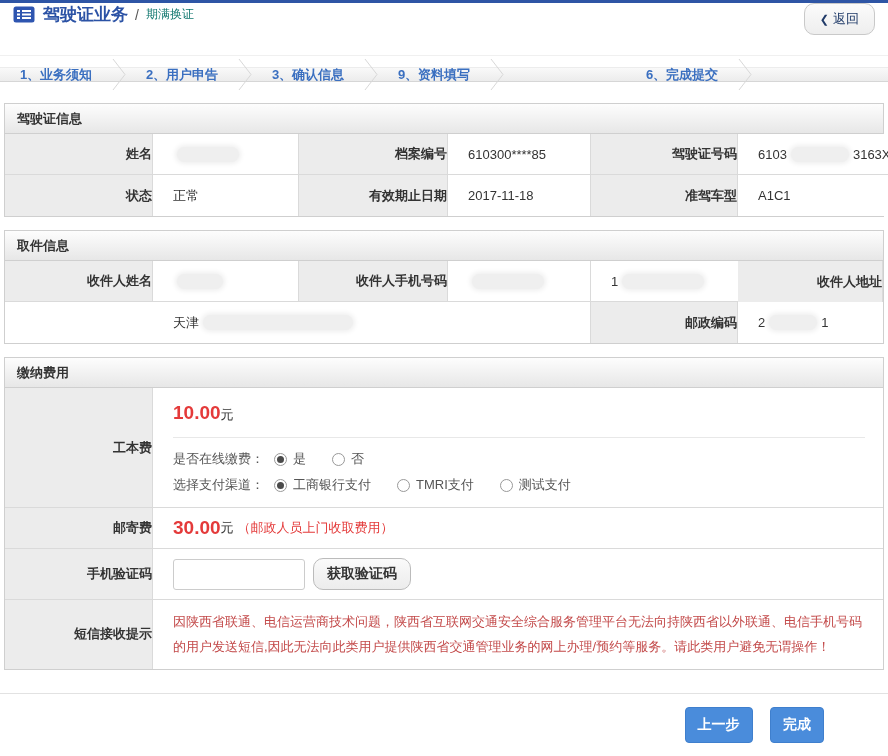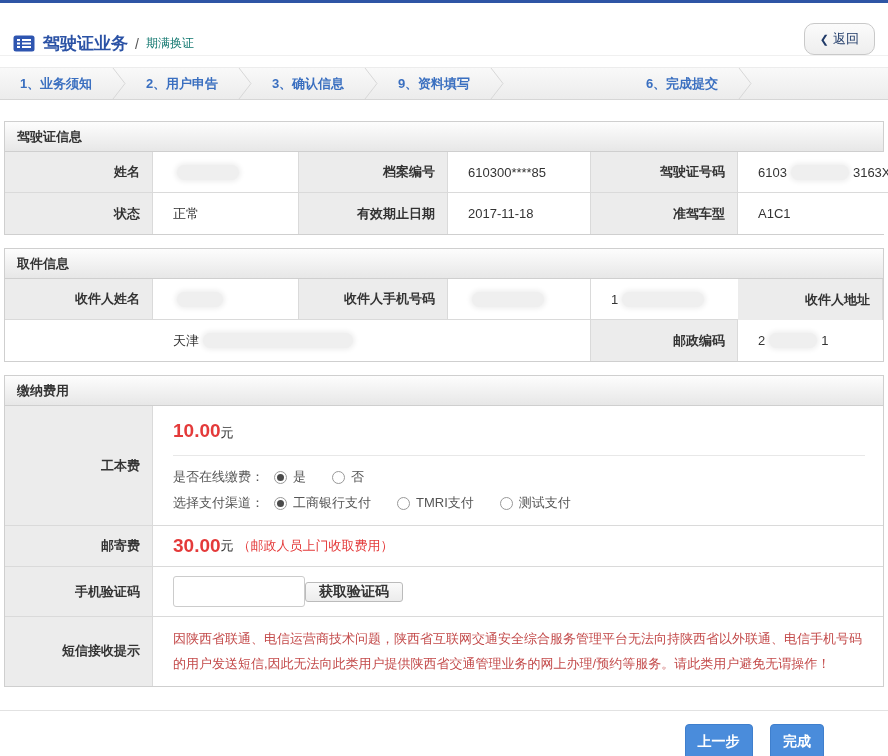--- a/index.html
+++ b/index.html
@@ -1,55 +1,55 @@
 <!DOCTYPE html>
 <html><head>
 <meta charset="utf-8">
 <style>
   * { margin:0; padding:0; box-sizing:border-box; }
   html,body { width:888px; height:756px; background:#fff; overflow:hidden;
     font-family:"Liberation Sans","DejaVu Sans",sans-serif; }
   .top-border { height:3px; background:#2e55a5; }
 
   
-  .header { height:53px; display:flex; align-items:flex-end; justify-content:space-between;
+  .header { height:53px; display:flex; align-items:flex-start; justify-content:space-between;
     padding:0 13px; border-bottom:1px solid #f0f0f0; }
   .header-left { display:flex; align-items:center; }
   .hdr-icon { margin-right:8px; display:inline-flex; }
   .hdr-title { color:#2b52a5; font-size:17px; font-weight:bold; }
   .hdr-sep { color:#555; font-size:14px; margin:0 7px; }
   .hdr-sub { color:#0f766e; font-size:12px; }
   .back-btn { background:linear-gradient(#fbfbfb,#eeeeee); border:1px solid #c9c9c9;
     border-radius:10px; padding:6px 15px; font-size:13px; font-weight:normal; color:#1f3a68;
     cursor:pointer; font-family:inherit; }
   .back-chv { font-size:11px; margin-right:4px; }
 
   
-  .step-bar { margin-top:11px; height:33px; display:flex; align-items:stretch;
+  .step-bar { margin-top:11px; height:15px; display:flex; align-items:stretch;
     background:linear-gradient(#f9f9f9,#ececec); border-top:1px solid #ececec;
     border-bottom:1px solid #d6d6d6; }
   .step { width:112px; display:flex; align-items:center; justify-content:center;
     color:#3a6fc0; font-size:13px; font-weight:bold; }
   .sep { width:14px; display:flex; align-items:center; }
   .step.active { width:122px; background:#3b7fd9; color:#000000;
     clip-path:polygon(0 0, calc(100% - 14px) 0, 100% 50%, calc(100% - 14px) 100%, 0 100%, 14px 50%);margin-top:39px; }
   .step-filler { flex:1; }
 
   
   .content { padding:0 4px; }
   .panel { border:1px solid #cfcfcf; margin-top:13px; }
   .panel.first { margin-top:21px; }
   .panel-header { height:30px; line-height:30px; padding-left:12px; font-size:13px;
     font-weight:bold; color:#333; background:linear-gradient(#fdfdfd,#e7e7e7);
     border-bottom:1px solid #cfcfcf; }
   .grid6 { display:grid; grid-template-columns:148px 146px 149px 143px 147px 1fr; }
   .grid2 { display:grid; grid-template-columns:148px 1fr; }
   .cell { min-height:41px; display:flex; align-items:center; font-size:13px; color:#333;
     border-right:1px solid #dadada; border-bottom:1px solid #dadada; }
-  .cell.lbl { background:#ececec; justify-content:flex-end; padding-right:12px; font-weight:bold; }
+  .cell.lbl { background:#ececec; justify-content:flex-end; font-weight:bold; }
   .cell.val { background:#fff; padding-left:20px; }
   .cell.last-col { border-right:none; }
   .cell.last-row { border-bottom:none; }
   .span3 { grid-column:2 / 5; }
 
   .redact { display:inline-block; height:15px; border-radius:8px; background:#efefef;
     box-shadow:0 0 5px 2px #efefef; vertical-align:middle; margin:0 4px; }
 
   
   .fee-cell { display:block; padding:14px 18px 13px 20px; }
@@ -61,22 +61,22 @@
   .opt-label { margin-right:10px; }
   .radio { width:13px; height:13px; border:1px solid #999; border-radius:50%;
     display:inline-flex; align-items:center; justify-content:center; background:#fff;
     margin-right:6px; cursor:pointer; flex:none; }
   .radio.checked::after { content:""; width:7px; height:7px; border-radius:50%; background:#4a4a4a; }
   .opt-item { display:flex; align-items:center; margin-right:26px; color:#555; }
 
   .code-cell { padding:9px 0 9px 11px; }
   .code-input { width:132px; height:31px; border:1px solid #ccc; border-radius:3px;
     font-size:14px; padding:0 8px; font-family:inherit; }
-  .code-btn { height:20px; margin-left:0; background:linear-gradient(#fafafa,#ececec);
-    border:1px solid #bbb; border-radius:3px; padding:0 13px; font-size:14px; font-weight:bold;
+  .code-btn { height:32px; margin-left:8px; background:linear-gradient(#fafafa,#ececec);
+    border:1px solid #bbb; border-radius:10px; padding:0 13px; font-size:14px; font-weight:bold;
     color:#333; cursor:pointer; vertical-align:middle; font-family:inherit; }
 
   .notice-cell { display:flex; align-items:flex-start; padding:9px 20px 9px 11px; }
   .notice-text { color:#c34a4a; font-size:13px; line-height:1.95; }
 
   
   .footer { margin-top:23px; border-top:1px solid #e2e2e2; padding:13px 64px 0 0; text-align:right; }
   .btn-blue { background:#4a8cdb; border:1px solid #3f7fcd; border-radius:4px; color:#fff;
     font-size:14px; font-weight:bold; padding:8px 12px; margin-left:13px; cursor:pointer;
     font-family:inherit; }

